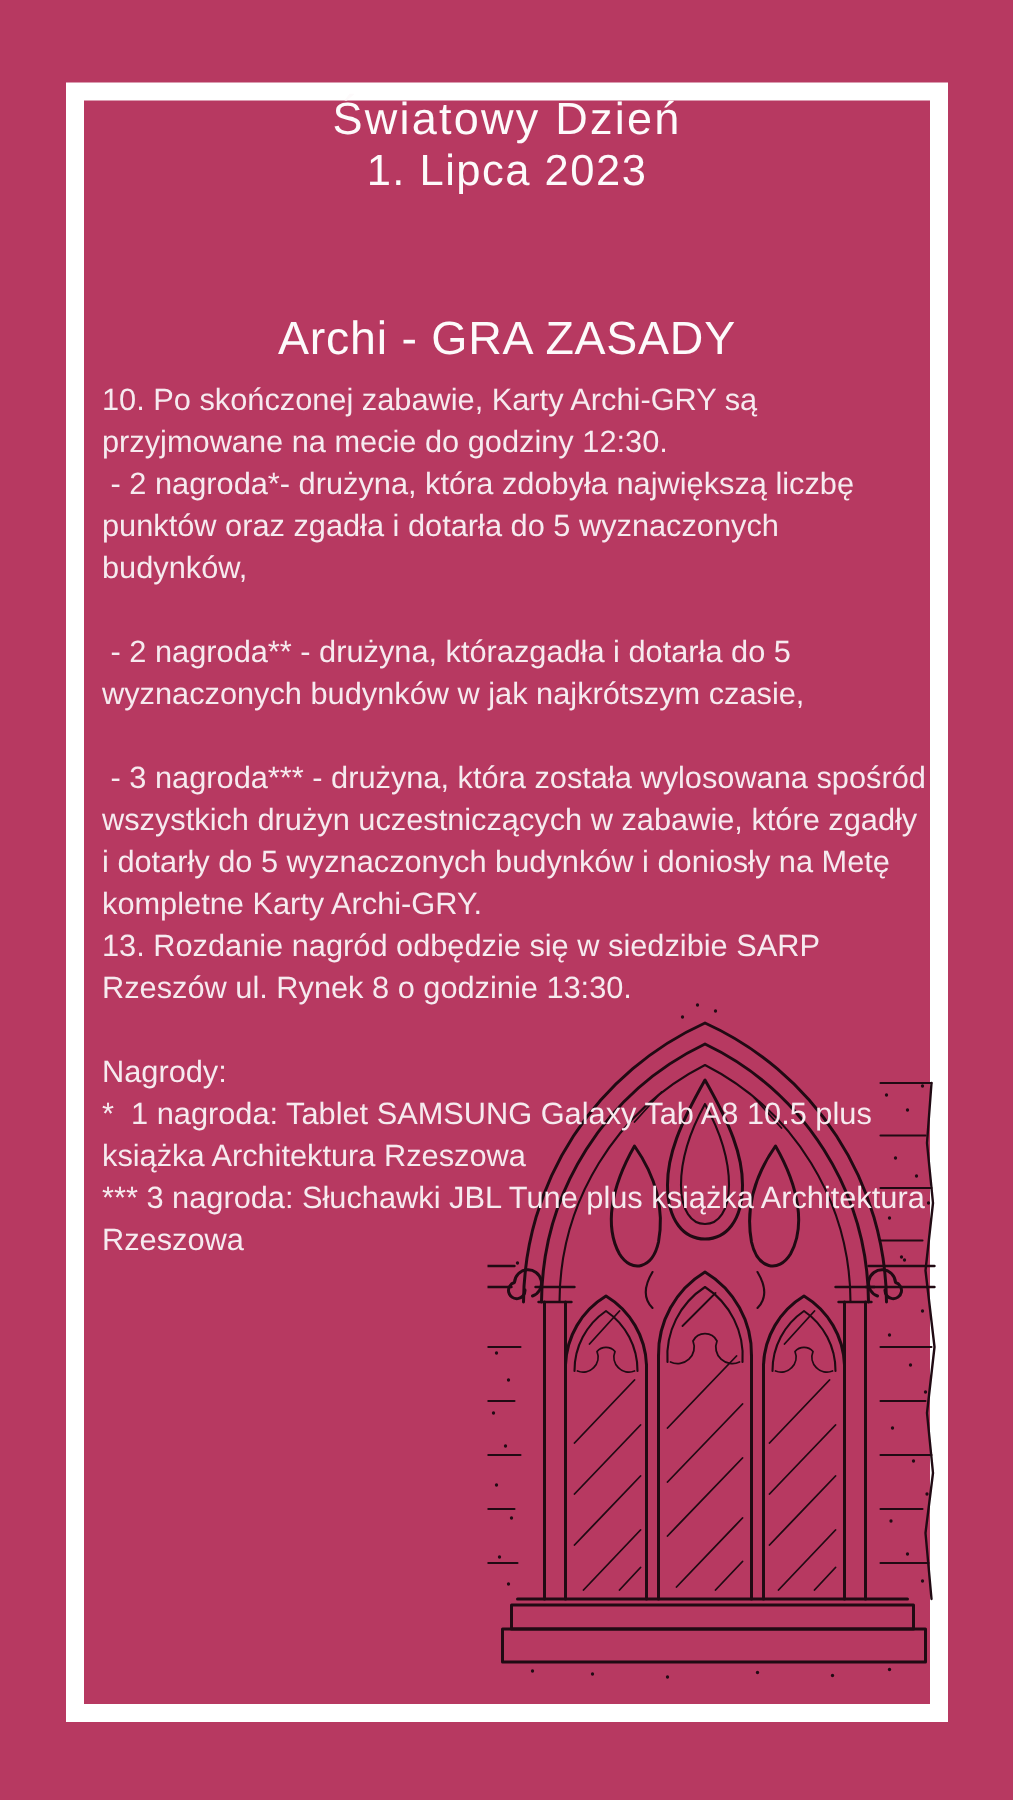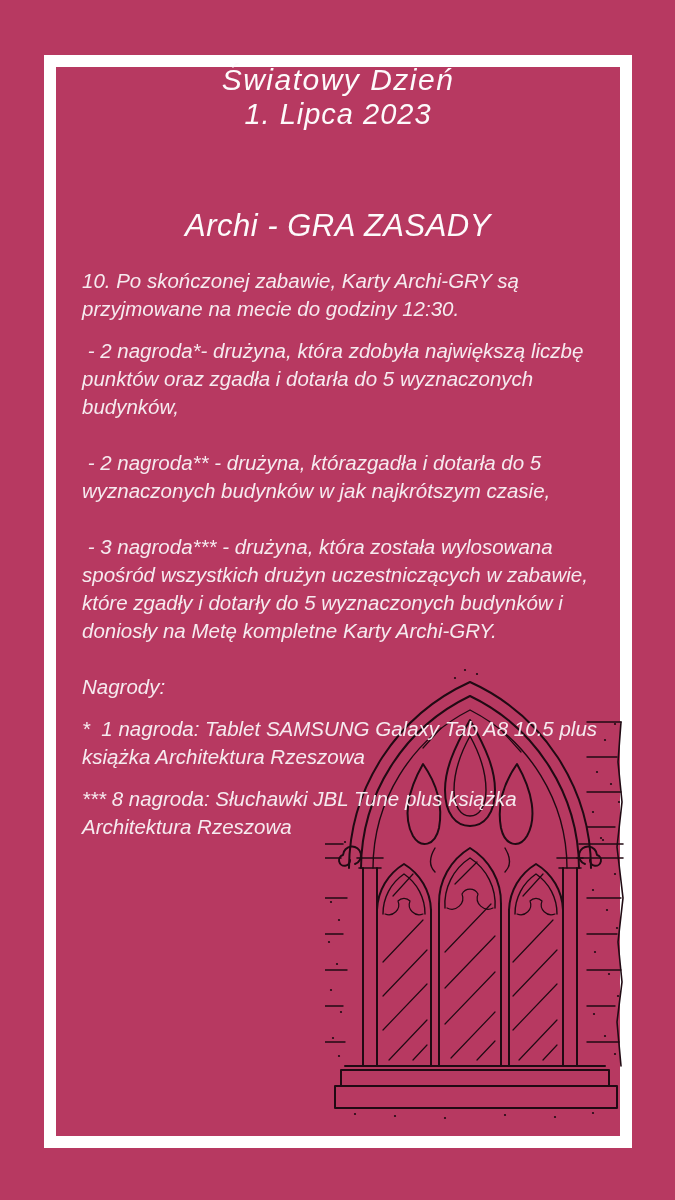--- a/index.html
+++ b/index.html
@@ -9,21 +9,21 @@
     --title:#fdfafb;
     --ink:#200a13;
   }
   html,body{margin:0;padding:0;}
   body{
     width:675px;height:1200px;overflow:hidden;
     background:var(--bg);
     font-family:"Liberation Sans", sans-serif;
     position:relative;
   }
-  .poster{position:relative;width:675px;height:1200px;background:var(--bg);font-style:italic;}
+  .poster{position:relative;width:675px;height:1200px;background:var(--bg);}
   .frame{
     position:absolute;left:44px;top:55px;width:588px;height:1093px;
     border:12px solid var(--frame);box-sizing:border-box;
   }
   .illustration{
     position:absolute;left:325px;top:652px;width:300px;height:470px;
   }
   .header{
     position:absolute;left:56px;top:62px;width:564px;
     text-align:center;color:var(--title);z-index:3;
@@ -41,21 +41,21 @@
   .section-heading{
     position:absolute;left:56px;top:207px;width:564px;text-align:center;
     font-size:31px;line-height:38px;color:var(--title);letter-spacing:0.5px;
     z-index:3;
   }
   .rules{
     position:absolute;left:68px;top:253px;width:552px;
     font-size:20.5px;line-height:28px;color:var(--text);
     z-index:3;
   }
-  .rules p{margin:14px;white-space:pre-wrap;}
+  .rules p{margin:0;white-space:pre-wrap;}
   .rules p.gap{margin-top:28px;}
 </style>
 </head>
 <body>
 
 <div class="poster">
 
   <div class="frame"></div>
 
   <svg class="illustration" viewBox="0 0 300 470" xmlns="http://www.w3.org/2000/svg" aria-hidden="true">
@@ -168,18 +168,19 @@
     <div class="date">1. Lipca 2023</div>
   </div>
 
   <div class="section-heading">Archi - GRA ZASADY</div>
 
   <div class="rules">
       <p>10. Po skończonej zabawie, Karty Archi-GRY są przyjmowane na mecie do godziny 12:30.</p>
       <p> - 2 nagroda*- drużyna, która zdobyła największą liczbę punktów oraz zgadła i dotarła do 5 wyznaczonych budynków,</p>
       <p class="gap"> - 2 nagroda** - drużyna, którazgadła i dotarła do 5 wyznaczonych budynków w jak najkrótszym czasie,</p>
       <p class="gap"> - 3 nagroda*** - drużyna, która została wylosowana spośród wszystkich drużyn uczestniczących w zabawie, które zgadły i dotarły do 5 wyznaczonych budynków i doniosły na Metę kompletne Karty Archi-GRY.</p>
+      <p>13. Rozdanie nagród odbędzie się w siedzibie SARP Rzeszów ul. Rynek 8 o godzinie 13:30.</p>
       <p class="gap">Nagrody:</p>
       <p>*  1 nagroda: Tablet SAMSUNG Galaxy Tab A8 10.5 plus książka Architektura Rzeszowa</p>
-      <p>*** 8 nagroda: Słuchawki JBL Tune plus książka Architektura Rzeszowa</p>
+      <p>*** 3 nagroda: Słuchawki JBL Tune plus książka Architektura Rzeszowa</p>
     </div>
 
 </div>
 
 </body></html>

